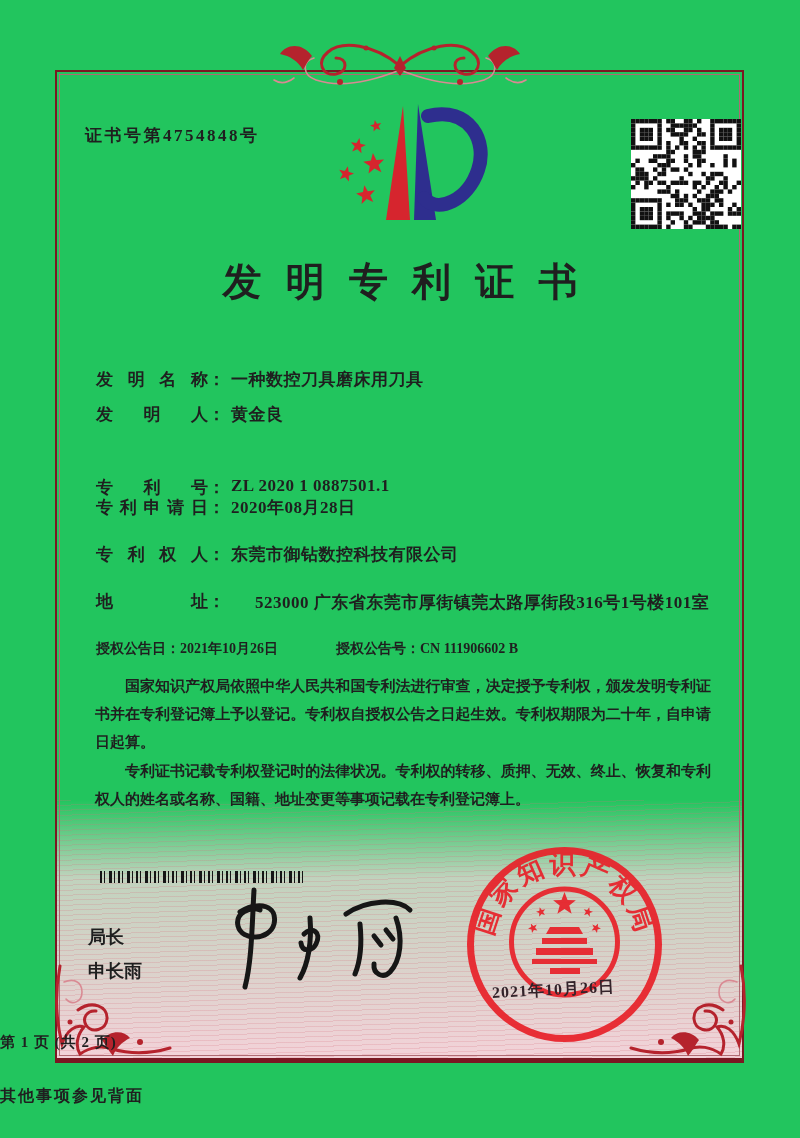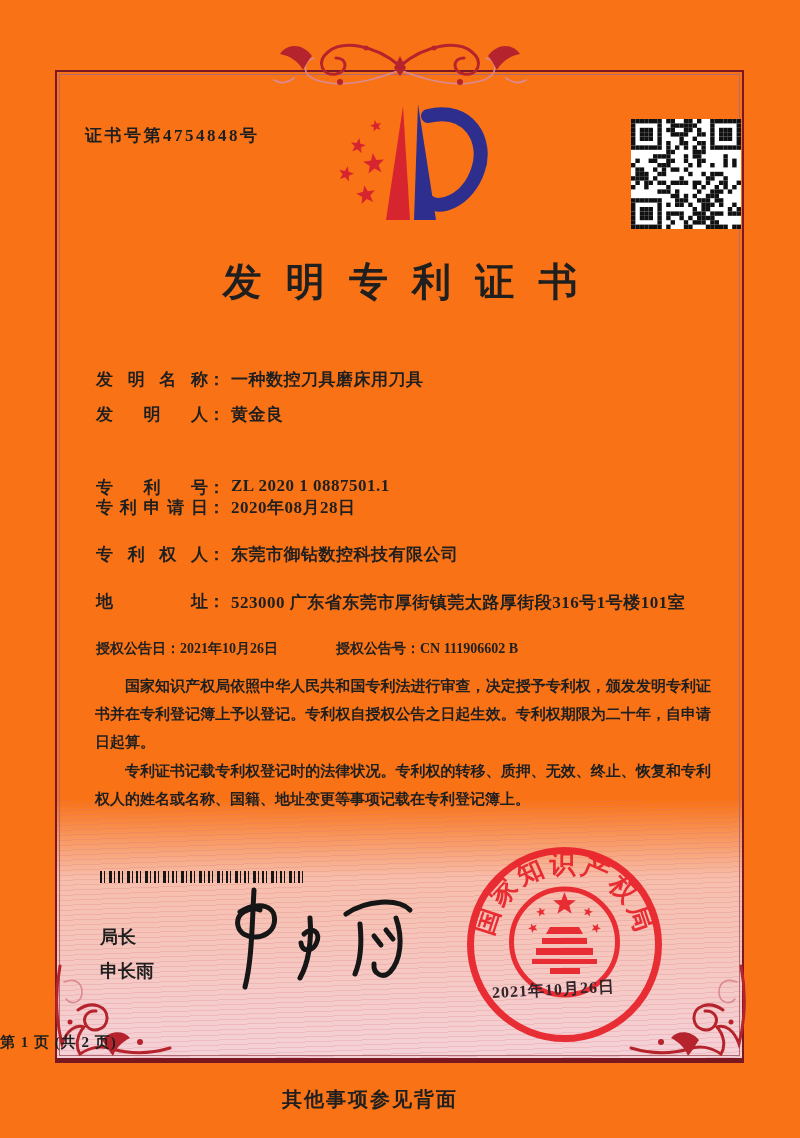--- a/index.html
+++ b/index.html
@@ -8,21 +8,21 @@
     --ornament-red:#b5232d;
     --seal-red:#e8222a;
     --logo-blue:#2e2e8e;
     --logo-red:#d6252e;
     --text:#1f1f1f;
   }
   *{margin:0;padding:0;box-sizing:border-box;}
   body{background:#e8e8e8;font-family:"Liberation Serif", serif;}
   .page{
     position:relative;width:800px;height:1138px;margin:0 auto;
-    background:#f97316;overflow:hidden;color:var(--text);
+    background:#22c55e;overflow:hidden;color:var(--text);
   }
   
   .frame{
     position:absolute;left:55px;top:70px;width:689px;height:993px;
     border:2px solid var(--border-red);
     border-bottom-width:5px;
   }
   .frame::after{
     content:"";position:absolute;inset:2px;border:1px solid var(--inner-red);
   }
@@ -53,55 +53,55 @@
     font-size:39px;font-weight:700;letter-spacing:0.62em;text-indent:0.62em;
   }
   
   .row{position:absolute;left:96px;display:flex;align-items:flex-start;font-size:17px;}
   .flabel{
     display:inline-block;width:112px;font-weight:700;
     text-align:justify;text-align-last:justify;flex:0 0 112px;
   }
   .colon{font-weight:700;margin-right:6px;}
   .fvalue{font-weight:700;letter-spacing:0.5px;}
-  .addr-value{width:458px;line-height:1.55;}
+  .addr-value{width:458px;line-height:1.55;margin-left:24px;}
   .r0{top:368px;font-family:Liberation Mono, monospace;} .r1{top:403px;} .r2{top:449px;margin-top:27px;} .r3{top:496px;} .r4{top:543px;} .r5{top:590px;}
   .grant-row{position:absolute;left:96px;top:640px;width:620px;font-size:14px;font-weight:700;display:flex;}
   .grant-pair2{margin-left:58px;}
   
   .body-text{
     position:absolute;left:95px;top:672px;width:616px;
     font-size:15px;font-weight:700;line-height:1.88;text-align:justify;
   }
   .body-text p{text-indent:2em;}
   
   .barcode{
     position:absolute;left:100px;top:871px;width:206px;height:12px;
     background:repeating-linear-gradient(90deg,
       #151515 0 2px, transparent 2px 4px,
       #151515 4px 5px, transparent 5px 9px,
       #151515 9px 12px, transparent 12px 14px,
       #151515 14px 15px, transparent 15px 18px);
   }
-  .sig-block{position:absolute;left:100px;top:920px;font-size:18px;font-weight:700;line-height:1.9;}
+  .sig-block{position:absolute;left:88px;top:920px;font-size:18px;font-weight:700;line-height:1.9;}
   .signature{position:absolute;left:188px;top:882px;}
   .sig-stroke{fill:none;stroke:#161616;stroke-width:5;stroke-linecap:round;stroke-linejoin:round;}
   .seal{position:absolute;left:462px;top:842px;opacity:0.93;}
   .seal-date{
     position:absolute;left:492px;top:978px;width:190px;
     font-size:16px;font-weight:700;letter-spacing:1px;color:#33232a;
     transform:rotate(-3deg);
   }
   .page-info{
     position:absolute;left:0;right:0;top:1033px;
     font-size:15px;font-weight:600;letter-spacing:1px;
   }
   .footer-note{
-    position:absolute;left:0;right:60px;top:1086px;text-align:center;
-    font-size:20px;font-weight:700;letter-spacing:2px;
+    position:absolute;left:0;right:60px;top:1086px;text-align:left;
+    font-size:16px;font-weight:700;letter-spacing:2px;
   }
 </style>
 </head>
 <body>
 
 <div class="page">
 
   <div class="watermark"></div>
   <div class="frame"></div>
 

